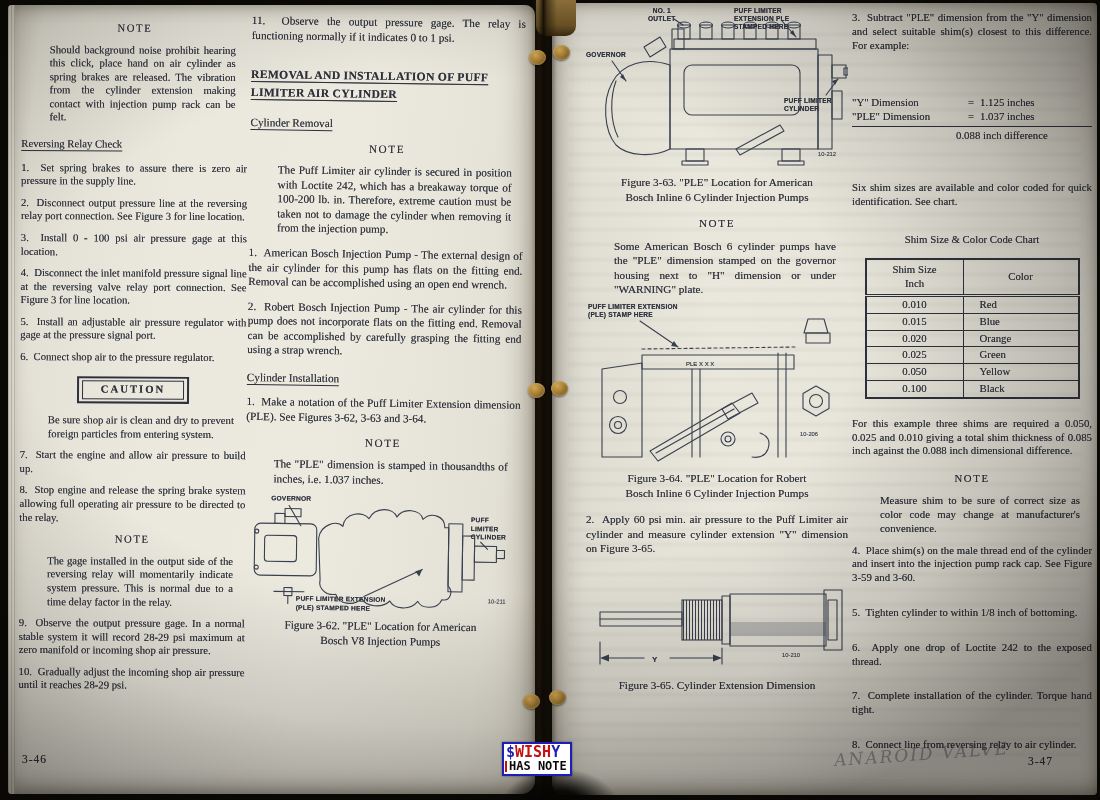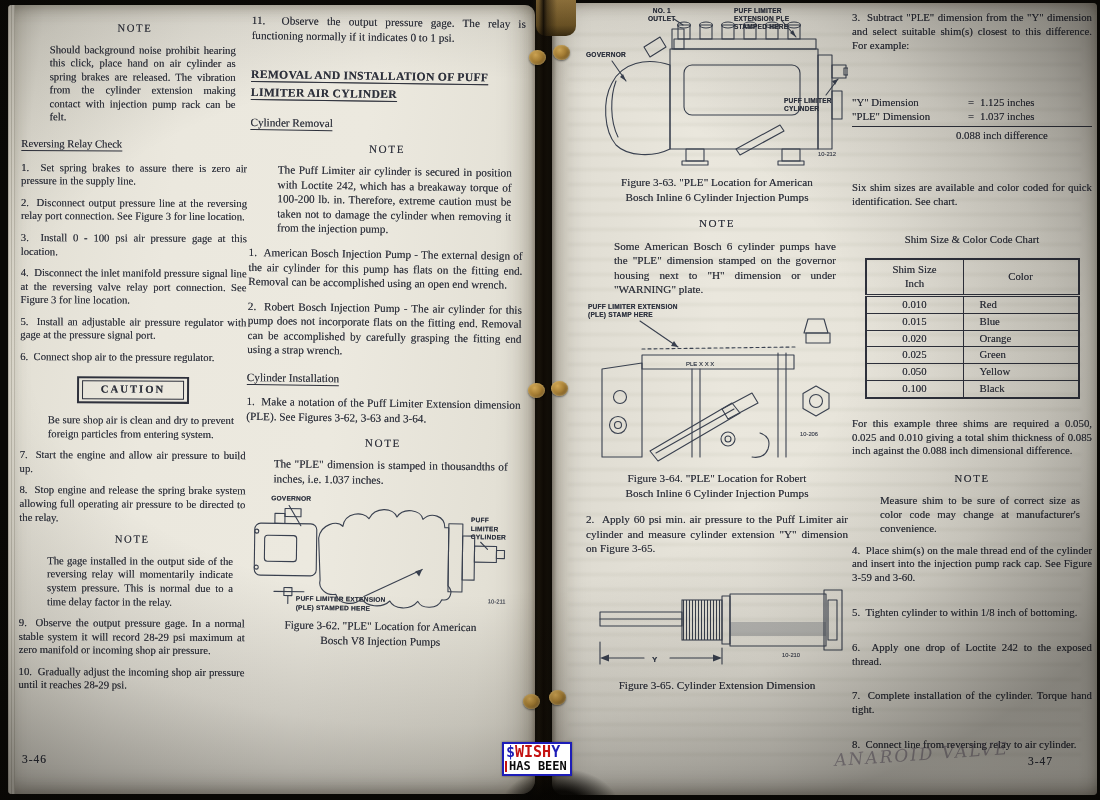--- a/index.html
+++ b/index.html
@@ -390,16 +390,16 @@
   <div class="grommet" style="left:551px;top:381px;"></div>
   <div class="grommet" style="left:523px;top:694px;"></div>
   <div class="grommet" style="left:549px;top:690px;"></div>
 
   <div class="handwriting">ANAROID VALVE</div>
 
   <div class="vignette"></div>
 
   <div class="stamp">
     <div class="stamp-l1"><span class="blue">$</span><span class="red">WISH</span><span class="blue">Y</span></div>
-    <div class="stamp-l2">HAS BEEN</div>
+    <div class="stamp-l2">HAS NOTE</div>
   </div>
 
 </div>
 
 </body></html>

